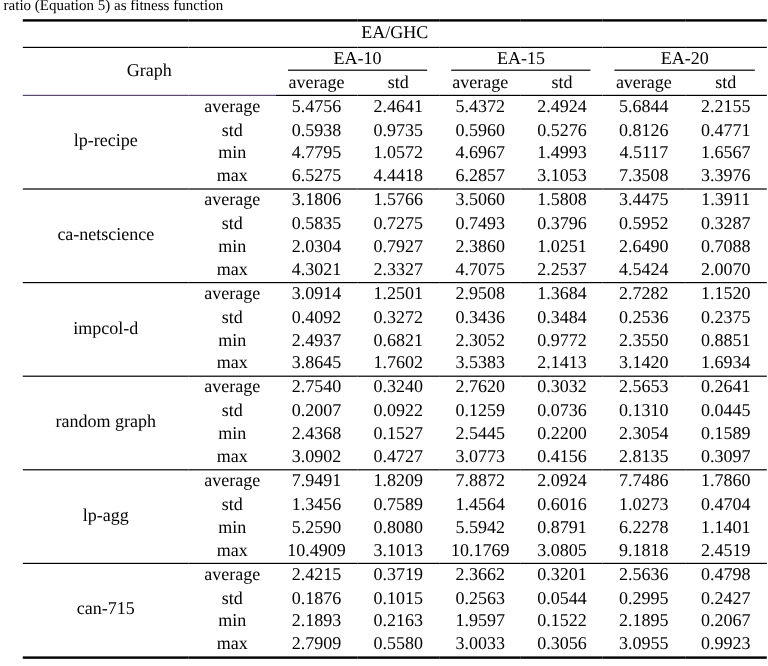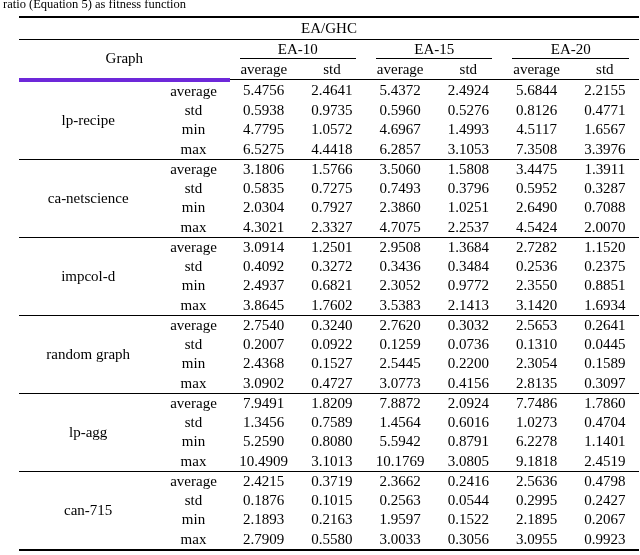--- a/index.html
+++ b/index.html
@@ -54,21 +54,21 @@
   th.cmid::after {
     content: "";
     position: absolute;
     left: 10px;
     right: 10px;
     bottom: 0;
     border-bottom: 1px solid #000;
   }
   
   tr.subhead th { border-bottom: 1px solid #000; height: 18px; }
-  th.graph-header { border-bottom: 4px solid #6d28d9; }
+  th.graph-header { border-bottom: 1px solid #6d28d9; }
   
   tbody tr.group-start td { border-top: 1px solid #000; }
   td.graph-name { text-align: center; }
   td.stat-label { text-align: center; }
   td.val { text-align: center; }
 </style>
 </head>
 <body>
 
 <div class="page">
@@ -289,21 +289,21 @@
           <td class="val">3.0805</td>
           <td class="val">9.1818</td>
           <td class="val">2.4519</td>
         </tr>
         <tr class="group-start">
           <td rowspan="4" class="graph-name">can-715</td>
           <td class="stat-label">average</td>
           <td class="val">2.4215</td>
           <td class="val">0.3719</td>
           <td class="val">2.3662</td>
-          <td class="val">0.2416</td>
+          <td class="val">0.3201</td>
           <td class="val">2.5636</td>
           <td class="val">0.4798</td>
         </tr>
         <tr>
           <td class="stat-label">std</td>
           <td class="val">0.1876</td>
           <td class="val">0.1015</td>
           <td class="val">0.2563</td>
           <td class="val">0.0544</td>
           <td class="val">0.2995</td>

